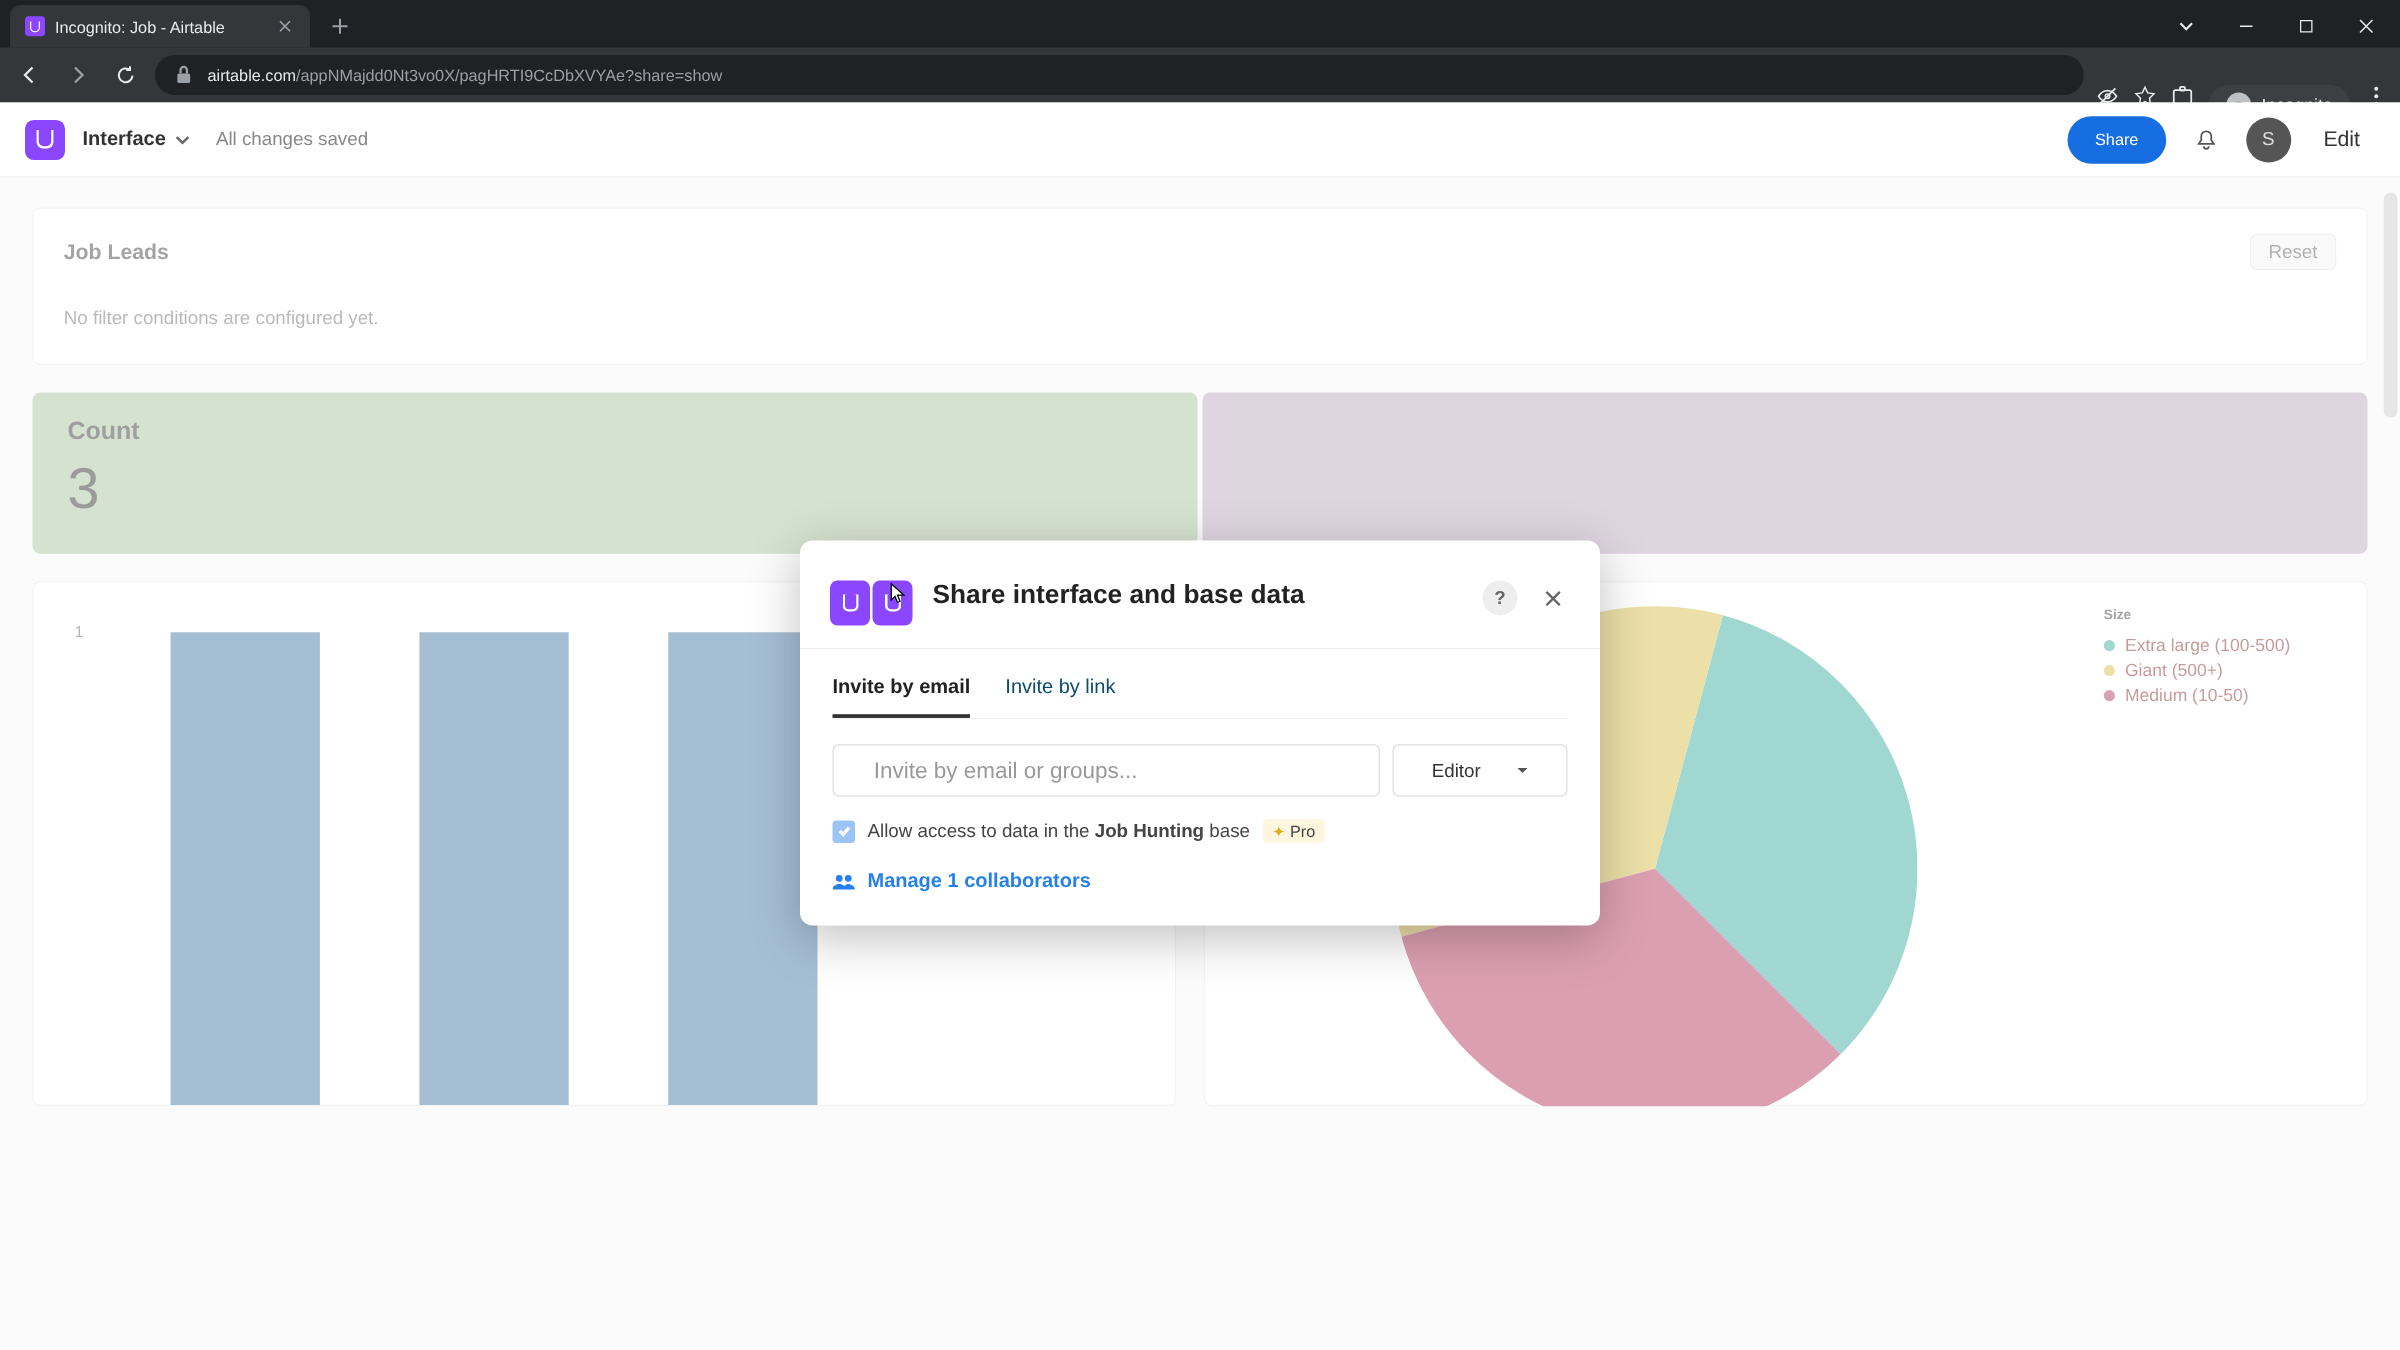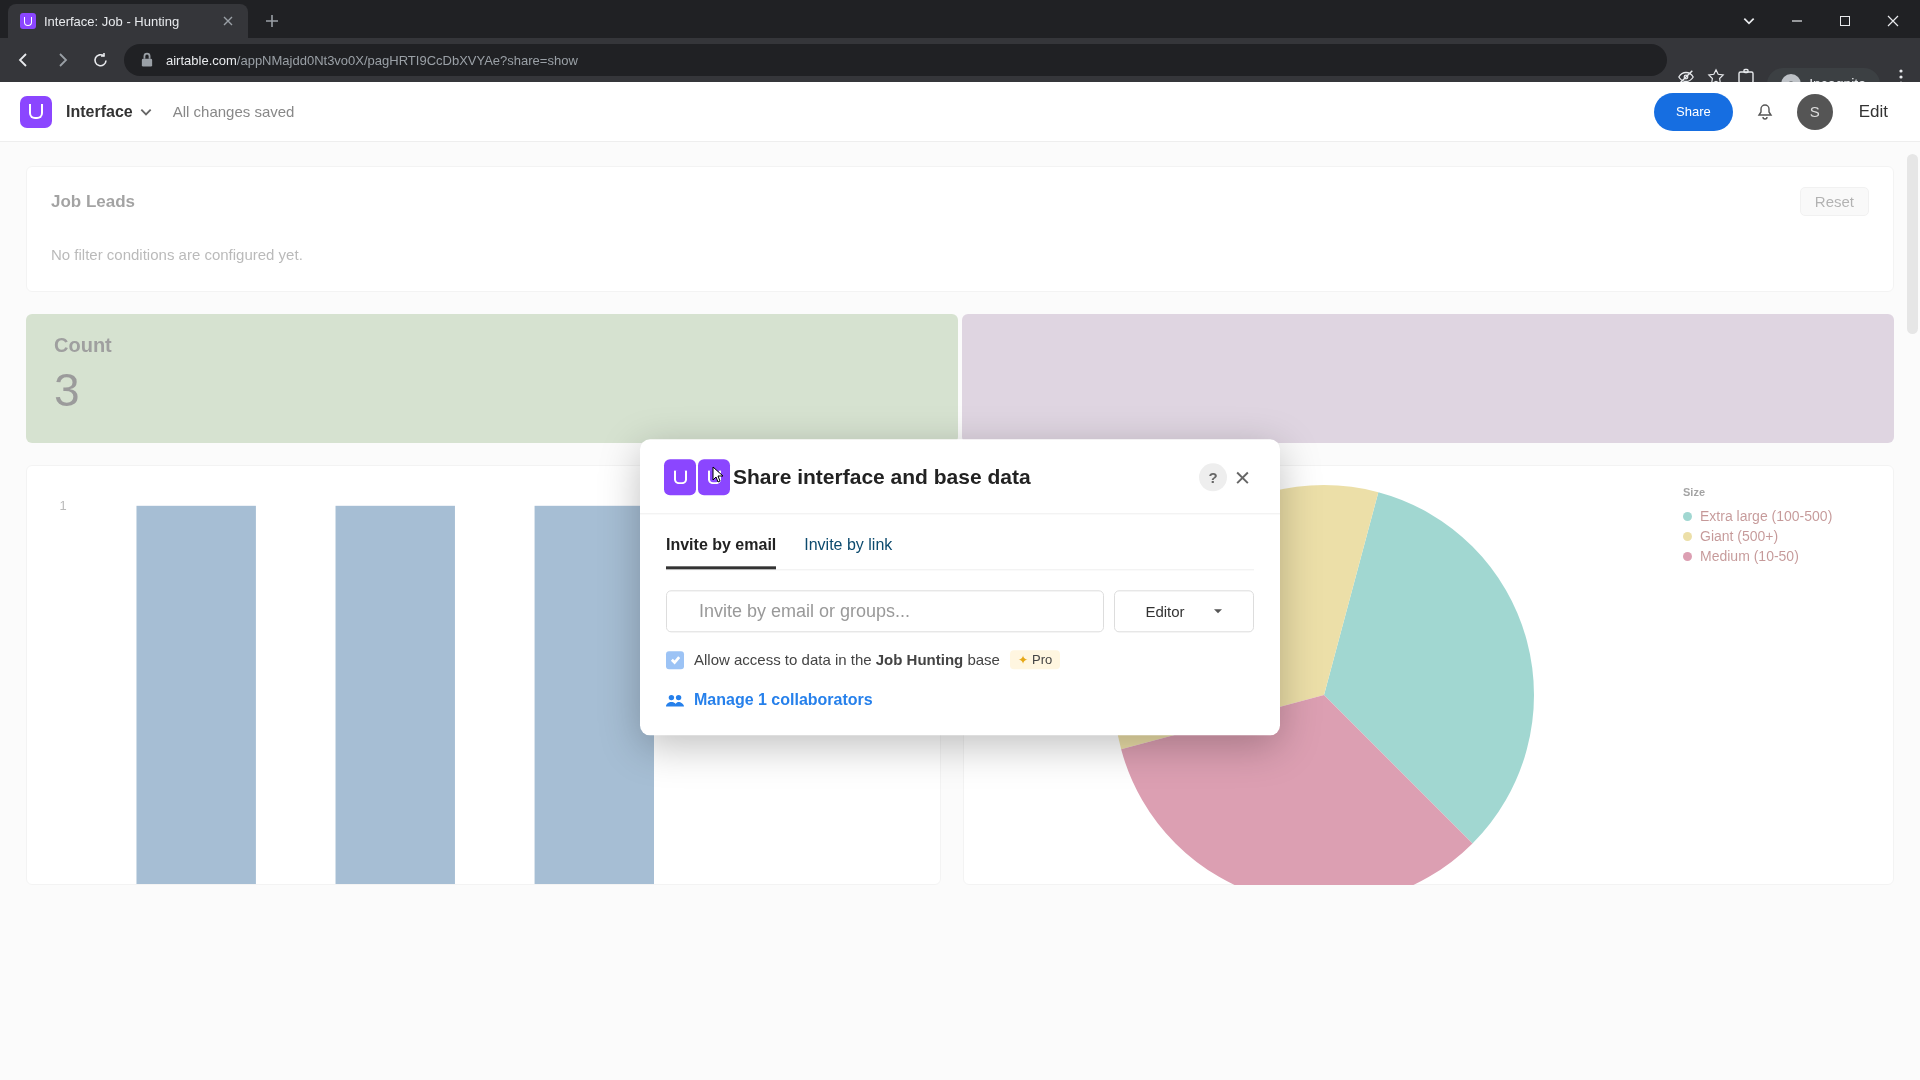--- a/index.html
+++ b/index.html
@@ -95,21 +95,21 @@
   .dot{width:9px;height:9px;border-radius:50%;}
 
   
   .scrim{position:absolute;inset:0;background:rgba(255,255,255,0.55);}
   .modal{
     position:absolute;left:50%;top:50%;transform:translate(-50%,-58%);
     width:640px;background:#fff;border-radius:10px;
     box-shadow:0 10px 40px rgba(0,0,0,0.25);
     overflow:hidden;
   }
-  .modal-head{display:flex;align-items:center;gap:1px;padding:20px 24px 18px;}
+  .modal-head{display:flex;align-items:flex-start;gap:14px;padding:32px 24px 18px;}
   .dual-icon{display:flex;}
   .dual-icon .sq{width:32px;height:36px;border-radius:6px;background:#8b46ff;margin-right:2px;display:flex;align-items:center;justify-content:center;}
   .dual-icon .sq::after{content:"";width:9px;height:12px;border:2px solid #fff;border-top:none;border-radius:0 0 5px 5px;}
   .modal-title{font-size:21px;font-weight:600;color:#222;flex:1;}
   .modal-head .hicon{width:28px;height:28px;border-radius:50%;display:flex;align-items:center;justify-content:center;color:#666;cursor:pointer;}
   .modal-head .hicon.help{background:#eee;color:#666;font-weight:700;font-size:15px;}
   .modal-head .hicon svg{width:15px;height:15px;}
   .modal-divider{height:1px;background:#eee;}
 
   .tabs{display:flex;gap:28px;padding:14px 26px 0;}
@@ -139,21 +139,21 @@
   .app-scrollbar{position:absolute;right:2px;top:12px;bottom:12px;width:11px;background:transparent;}
   .app-scrollbar .thumb{position:absolute;top:0;width:100%;height:180px;background:#c7c7c7;border-radius:6px;}
 </style>
 </head>
 <body>
 
 <div class="browser-top">
   <div class="tab-strip">
     <div class="tab">
       <span class="favicon"></span>
-      <span>Interface: Job - Hunting</span>
+      <span>Incognito: Job - Airtable</span>
       <span class="tab-close">
         <svg viewBox="0 0 10 10">
             <path d="M1 1l8 8M9 1l-8 8" stroke="currentColor" stroke-width="1.4"></path>
           </svg>
       </span>
     </div>
     <div class="new-tab">
       <svg width="14" height="14" viewBox="0 0 14 14">
           <path d="M7 1v12M1 7h12" stroke="currentColor" stroke-width="1.6"></path>
         </svg>

